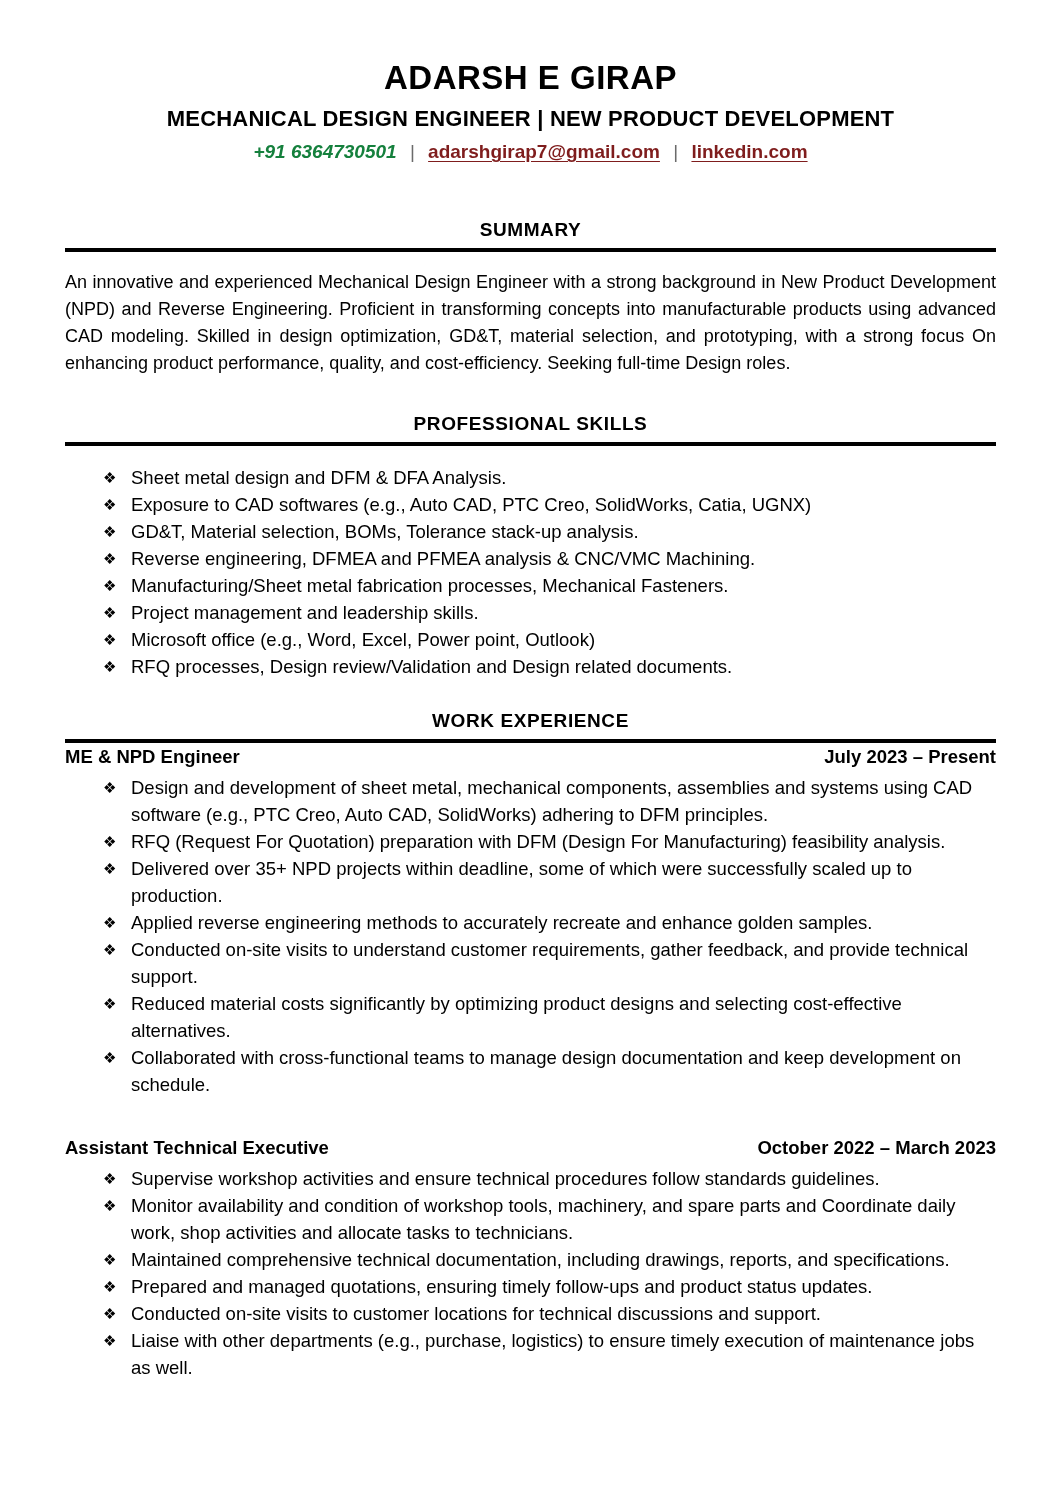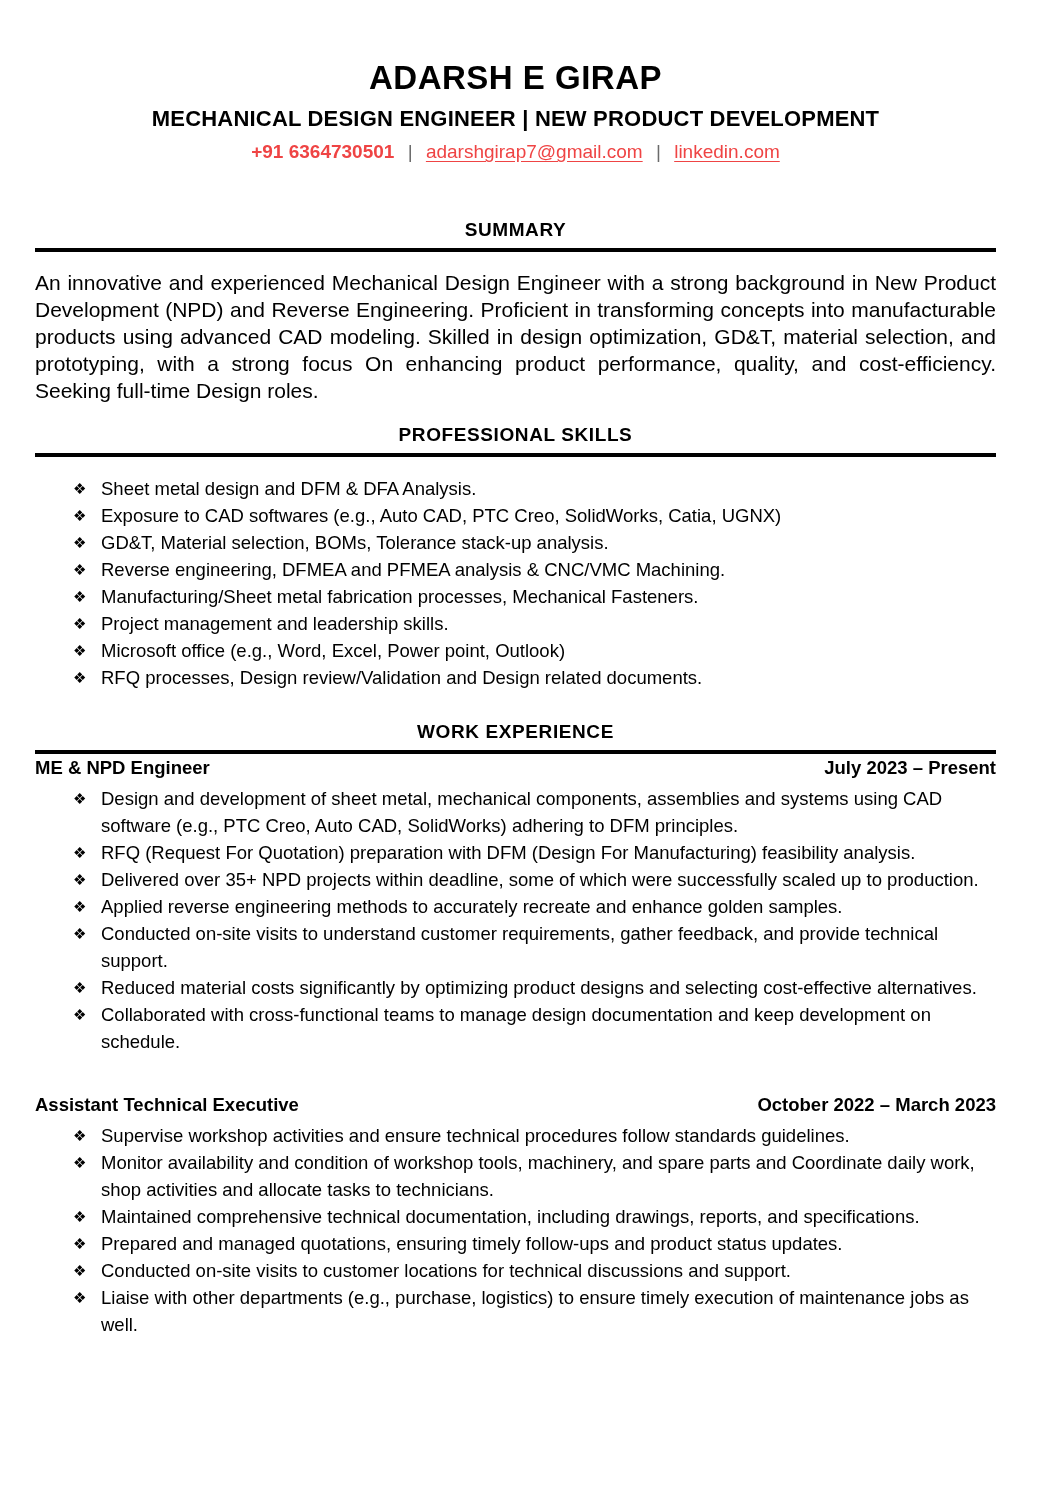--- a/index.html
+++ b/index.html
@@ -8,21 +8,21 @@
     width: 1058px;
     height: 1495px;
     font-family: "Liberation Sans", sans-serif;
     color: #000000;
     position: relative;
     overflow: hidden;
   }
   .page {
     width: 1058px;
     height: 1495px;
-    padding: 60px 62px 40px 35px;
+    padding: 60px 62px 40px 65px;
   }
 
   
   .resume-header { text-align: center; }
   .resume-name {
     font-size: 33px;
     font-weight: 700;
     letter-spacing: 0.5px;
     line-height: 1.1;
   }
@@ -32,46 +32,46 @@
     font-weight: 700;
     letter-spacing: 0.2px;
   }
   .resume-contact {
     margin-top: 9px;
     font-size: 19px;
     font-weight: 700;
   }
   .contact-sep { color: #6b6b6b; font-weight: 400; padding: 0 8px; }
   .contact-link {
-    color: #ef4444;
+    color: #7f1d1d;
     text-decoration: underline;
     text-underline-offset: 3px;
-    font-weight: 400;
-  }
-  .contact-phone { color: #ef4444; }
+    font-weight: 700;
+  }
+  .contact-phone { color: #15803d; font-style: italic; }
 
   
   .section-heading {
     text-align: center;
     font-size: 19px;
     font-weight: 700;
     letter-spacing: 0.6px;
   }
   .section-rule {
     border: none;
     border-top: 4px solid #000000;
     margin-top: 7px;
   }
   .section-summary   { margin-top: 56px; }
-  .section-skills    { margin-top: 20px; }
+  .section-skills    { margin-top: 36px; }
   .section-experience{ margin-top: 30px; }
 
   .summary-text {
     margin-top: 17px;
-    font-size: 21px;
+    font-size: 18px;
     line-height: 27px;
     text-align: justify;
   }
 
   
   .bullet-list {
     list-style: none;
     margin-top: 18px;
   }
   .bullet-item {

